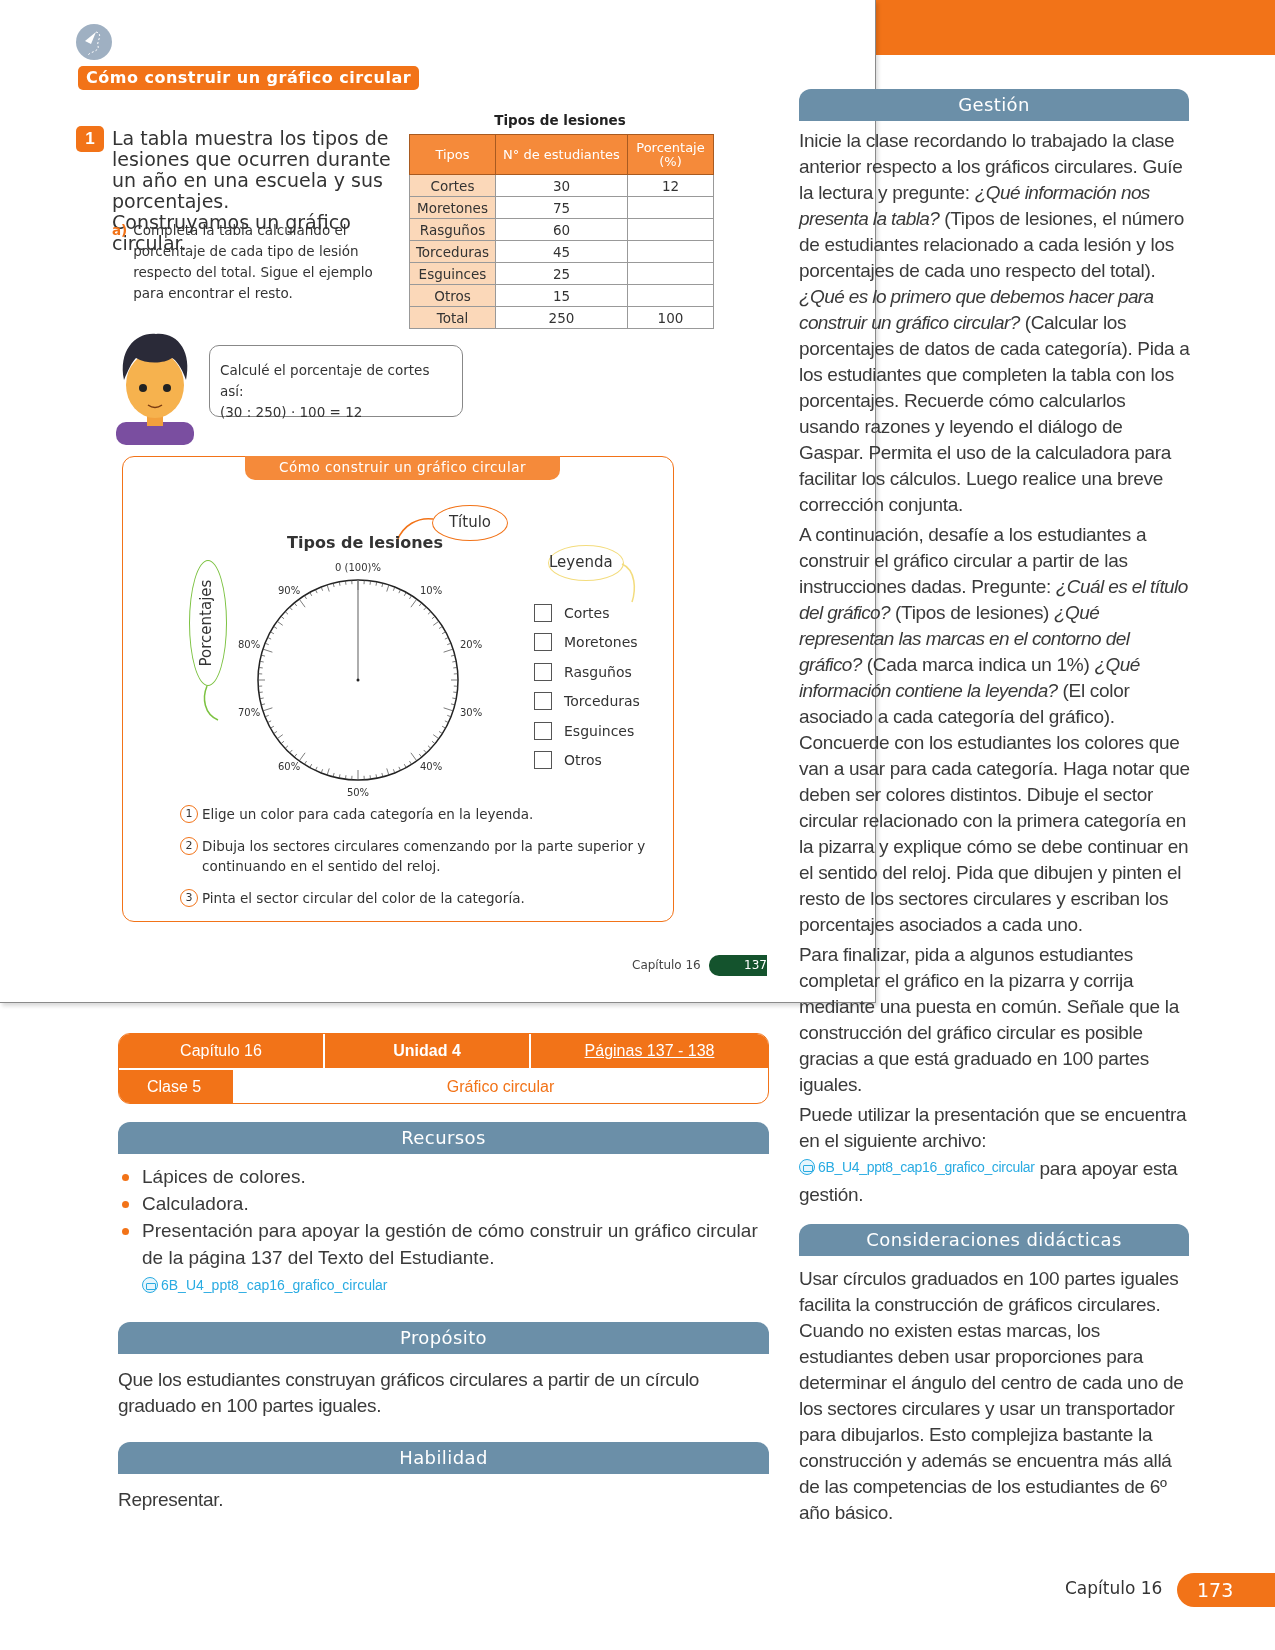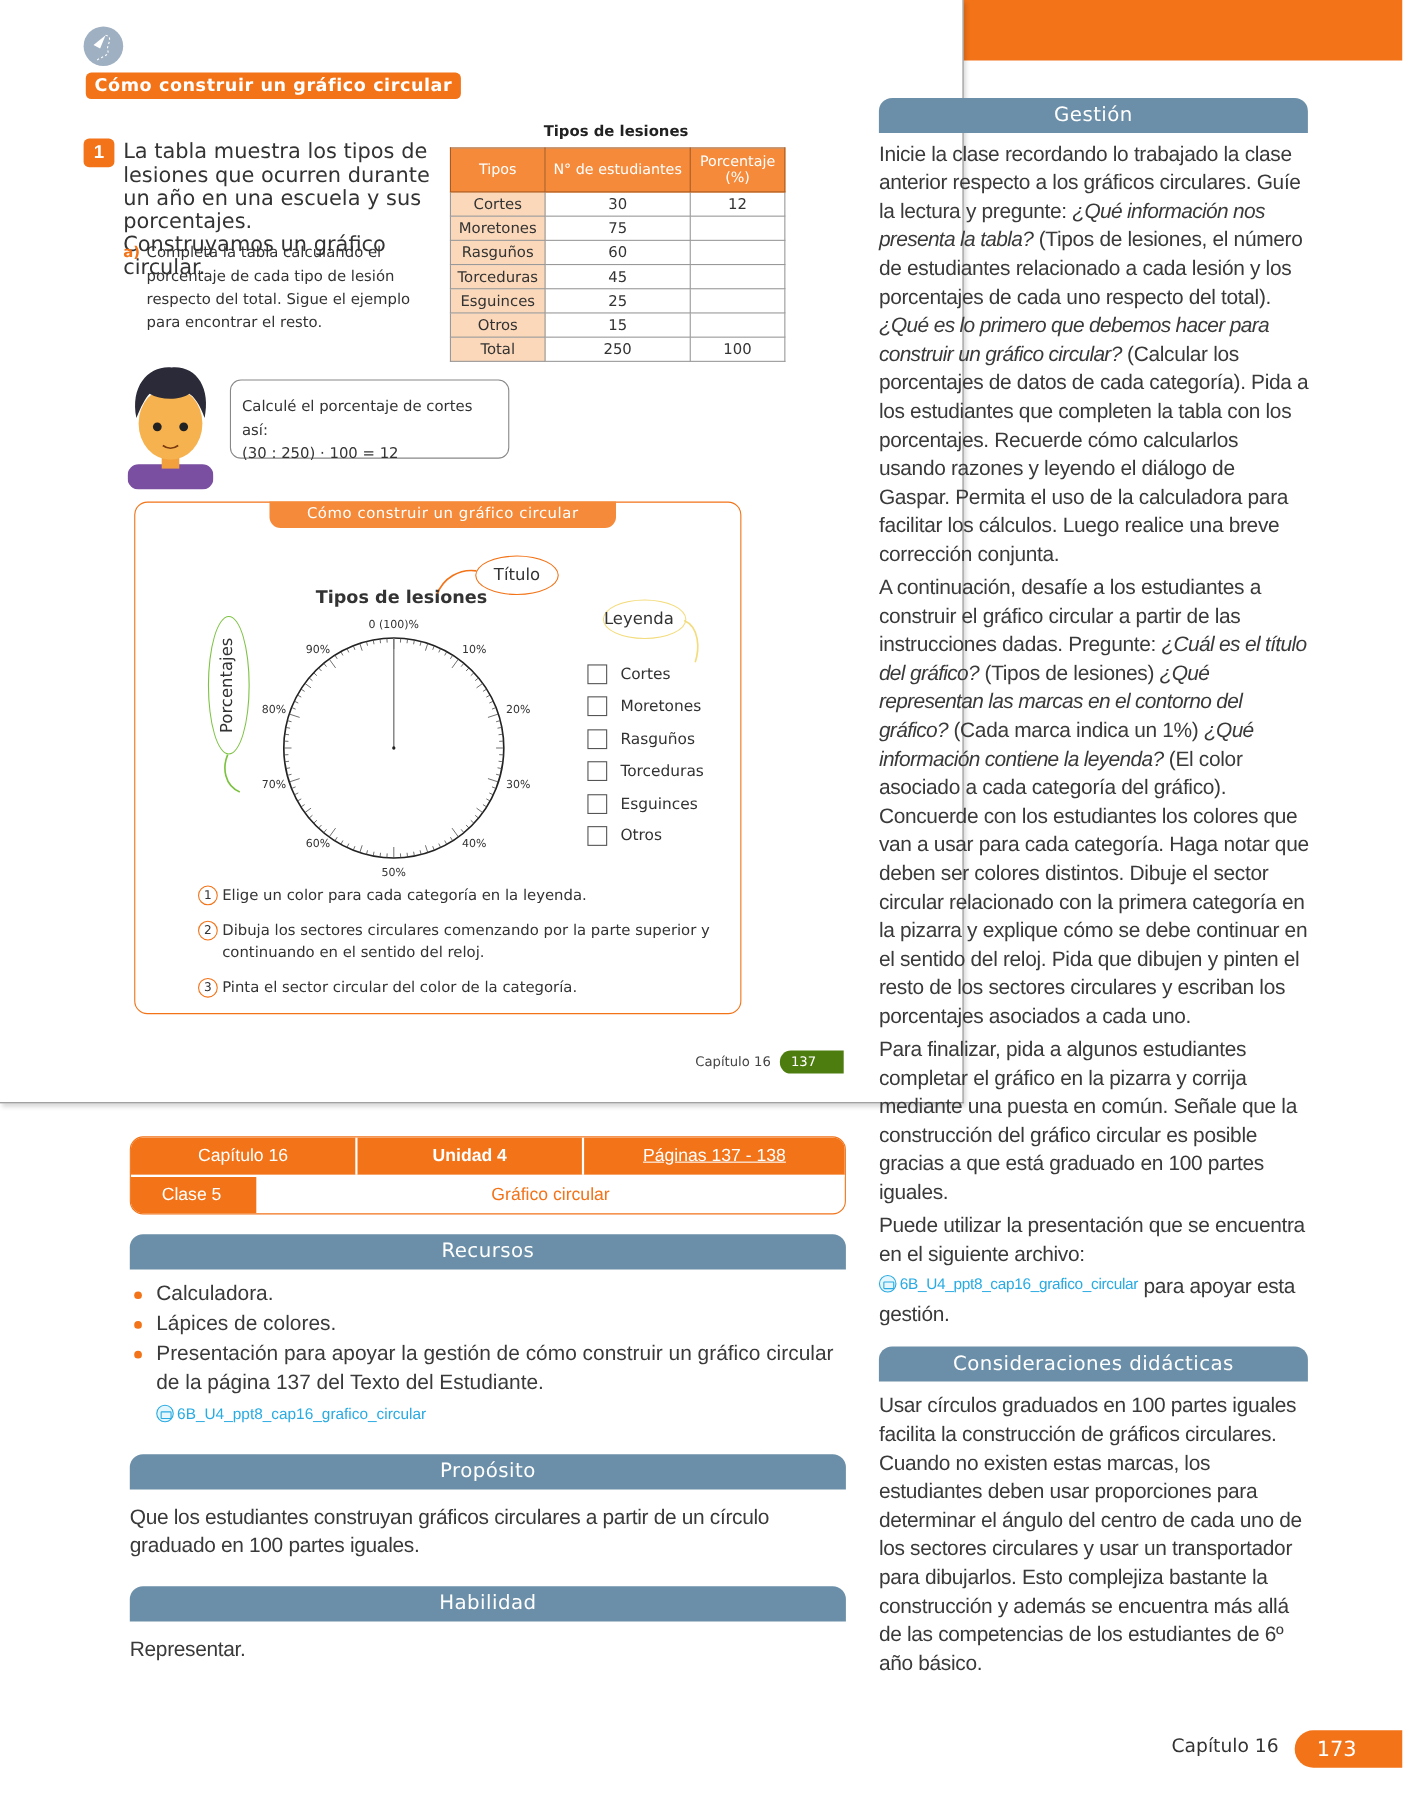--- a/index.html
+++ b/index.html
@@ -50,22 +50,22 @@
   .legend { left: 534px; top: 598px; }
   .legend-item { display: flex; align-items: center; height: 29.5px; font-size: 14px; color: #333; font-family: "DejaVu Sans", sans-serif; }
   .legend-box { width: 18px; height: 18px; border: 1.2px solid #555; margin-right: 12px; background: #fff; }
 
   .steps { left: 180px; top: 804px; width: 490px; font-size: 13.5px; line-height: 20px; color: #333; font-family: "DejaVu Sans", sans-serif; }
   .step { display: flex; margin-bottom: 12px; }
   .step-num { flex: 0 0 18px; width: 18px; height: 18px; border: 1.5px solid #f27318; border-radius: 50%; font-size: 11px;
     line-height: 15px; text-align: center; margin-right: 4px; margin-top: 1px; color: #333; }
 
   .sp-footer-label { left: 632px; top: 958px; font-size: 12px; color: #444; font-family: "DejaVu Sans", sans-serif; }
-  .sp-footer-num { left: 709px; top: 955px; width: 58px; height: 21px; background: #4d7c0f; color: #fff; font-size: 12px;
-    line-height: 21px; padding-left: 10px; border-radius: 10px 0 0 10px; font-family: "DejaVu Sans", sans-serif; }
+  .sp-footer-num { left: 709px; top: 955px; width: 58px; height: 21px; background: #14532d; color: #fff; font-size: 12px;
+    line-height: 21px; padding-left: 10px; border-radius: 10px 0 0 10px; font-family: "DejaVu Sans", sans-serif; text-align: right; }
 
   
   .info-bar { position: absolute; left: 118px; top: 1033px; width: 651px; height: 71px; border: 1.5px solid #f27318; border-radius: 12px 12px 12px 12px; overflow: hidden; }
   .info-row1 { display: flex; height: 34px; background: #f27318; }
   .info-cell { color: #fff; font-size: 16px; line-height: 34px; text-align: center; }
   .info-cell + .info-cell { border-left: 2px solid #fff; }
   .info-row2 { display: flex; height: 35px; border-top: 2px solid #fff; }
   .info-clase { width: 114px; background: #f27318; color: #fff; font-size: 16px; line-height: 33px; padding-left: 28px; }
   .info-topic { flex: 1; text-align: center; color: #f27318; font-size: 16px; line-height: 33px; }
 
@@ -371,22 +371,22 @@
   </div>
   <div class="info-row2">
     <div class="info-clase">Clase 5</div>
     <div class="info-topic">Gráfico circular</div>
   </div>
 </div>
 
 <div class="left-col">
   <div class="sec-header" style="top:1122px;">Recursos</div>
   <ul class="bullets">
+    <li>Lápices de colores.</li>
     <li>Calculadora.</li>
-    <li>Lápices de colores.</li>
     <li>Presentación para apoyar la gestión de cómo construir un gráfico circular de la página 137 del Texto del Estudiante.</li>
   </ul>
   <div style="position:absolute;left:142px;top:1277px;">
     <span class="file-link">
         <span class="folder-icon"></span>
         <span>6B_U4_ppt8_cap16_grafico_circular</span>
       </span>
   </div>
 
   <div class="sec-header" style="top:1322px;">Propósito</div>

